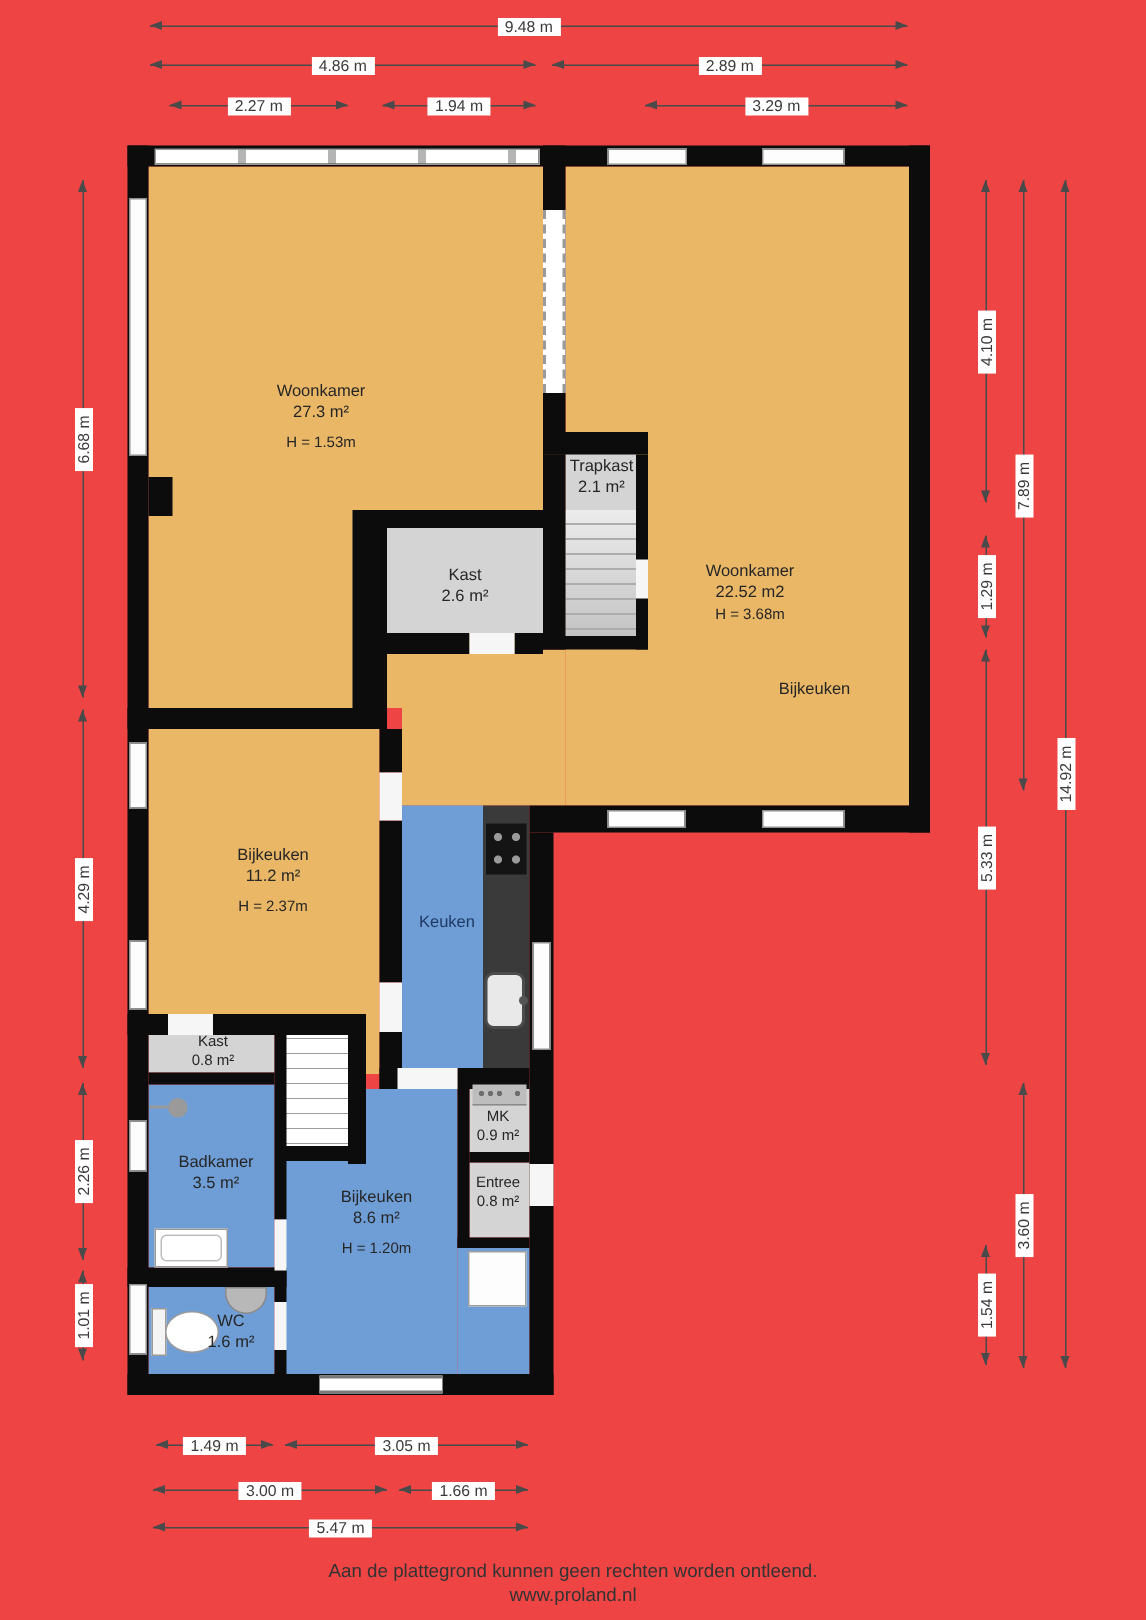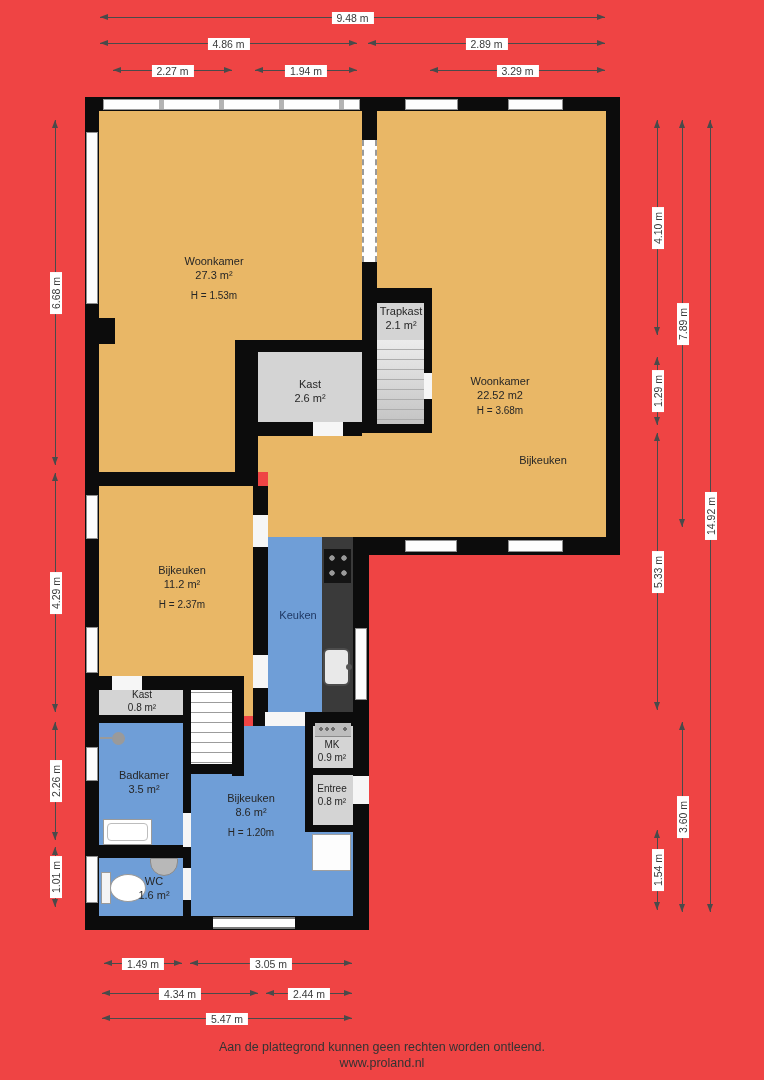--- a/index.html
+++ b/index.html
@@ -122,24 +122,24 @@
       <span class="dim-label">14.92 m</span>
     </div>
 
   <div class="dim h" style="left:104px;top:963px;width:78px">
       <span class="dim-label">1.49 m</span>
     </div>
   <div class="dim h" style="left:190px;top:963px;width:162px">
       <span class="dim-label">3.05 m</span>
     </div>
   <div class="dim h" style="left:102px;top:993px;width:156px">
-      <span class="dim-label">4.34 m</span>
+      <span class="dim-label">3.00 m</span>
     </div>
   <div class="dim h" style="left:266px;top:993px;width:86px">
-      <span class="dim-label">2.44 m</span>
+      <span class="dim-label">1.66 m</span>
     </div>
   <div class="dim h" style="left:102px;top:1018px;width:250px">
       <span class="dim-label">5.47 m</span>
     </div>
 
   <div class="floor-o" style="left:99px;top:111px;width:263px;height:361px"></div>
   <div class="floor-o" style="left:377px;top:111px;width:229px;height:426px"></div>
   <div class="floor-o" style="left:268px;top:433px;width:109px;height:104px"></div>
   <div class="floor-o" style="left:99px;top:486px;width:154px;height:190px"></div>
   <div class="floor-o" style="left:232px;top:676px;width:21px;height:40px"></div>

